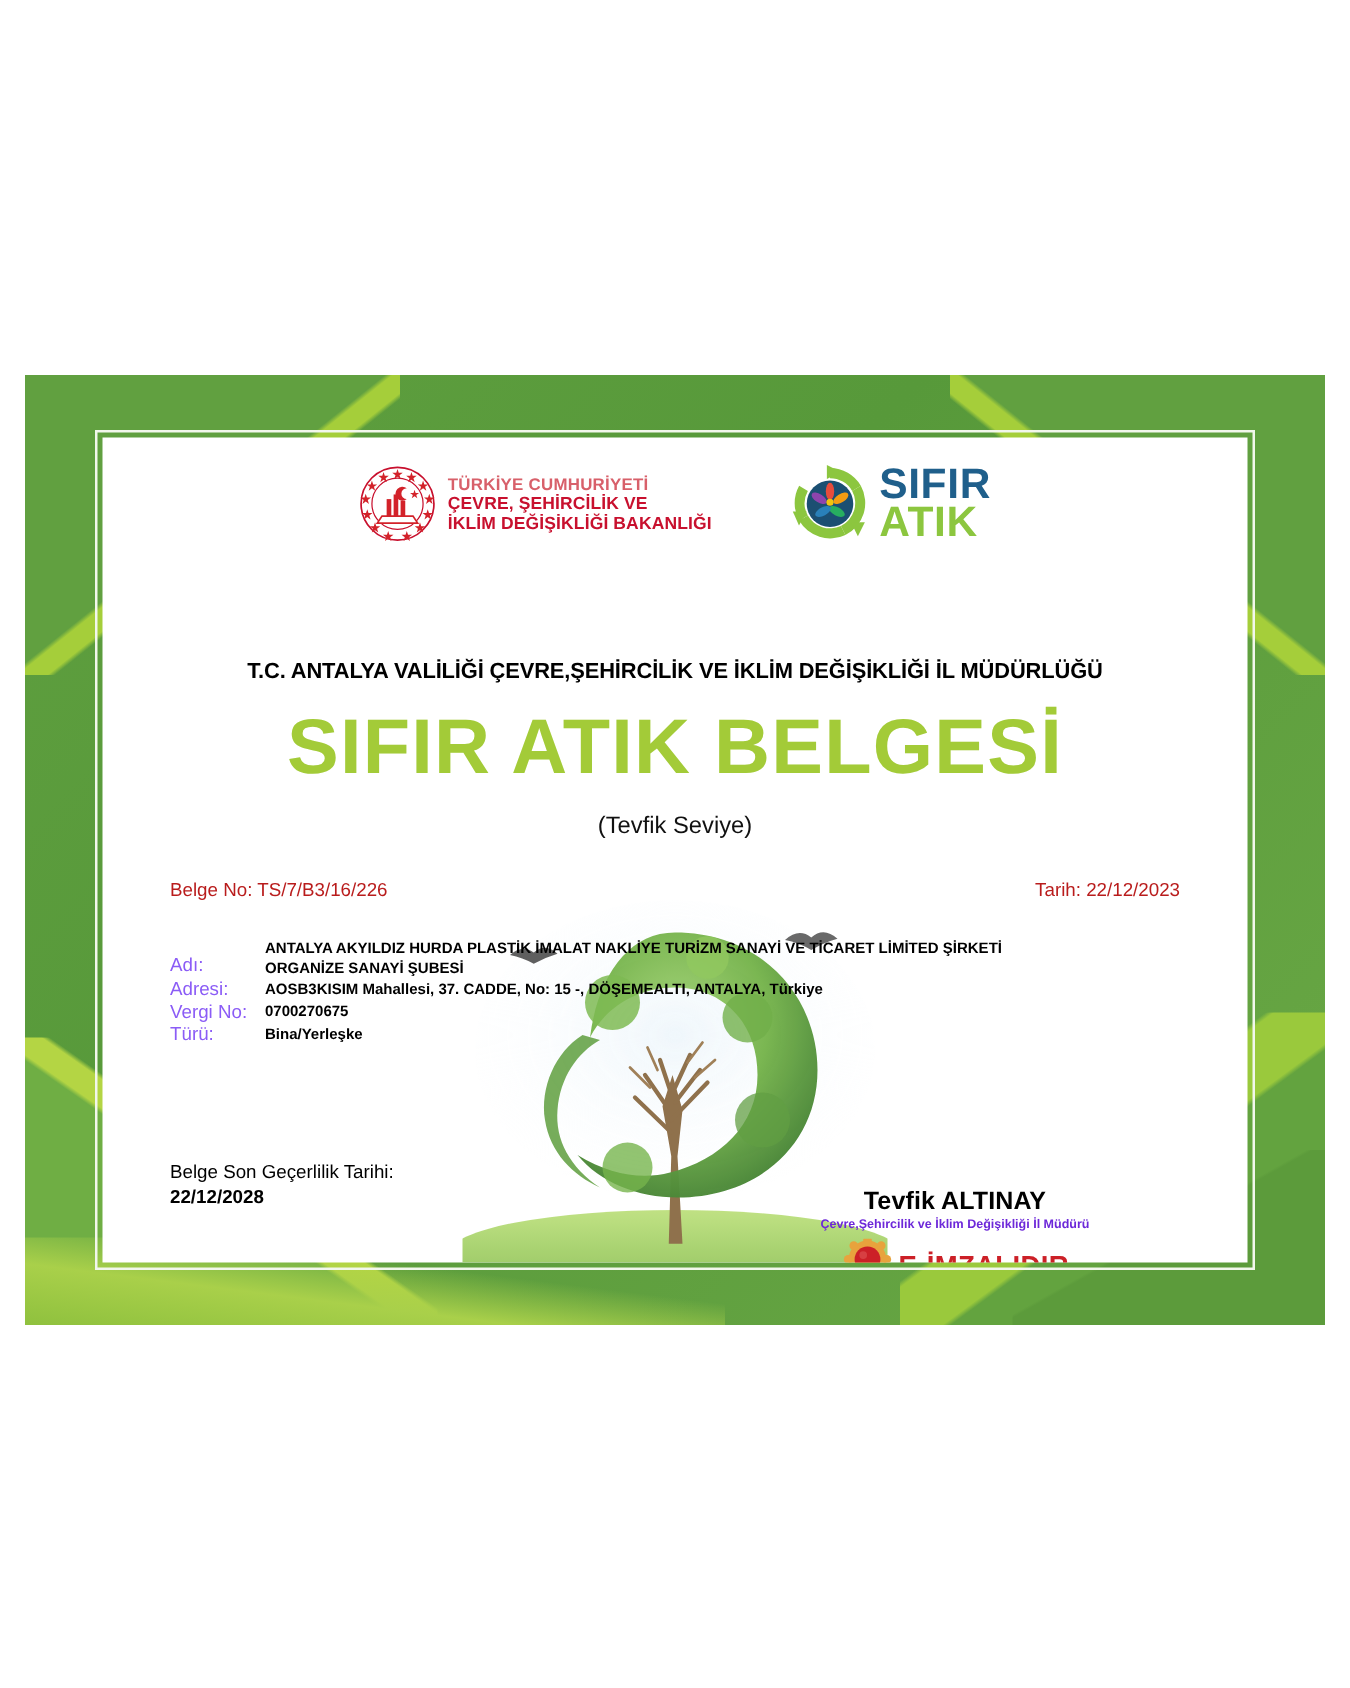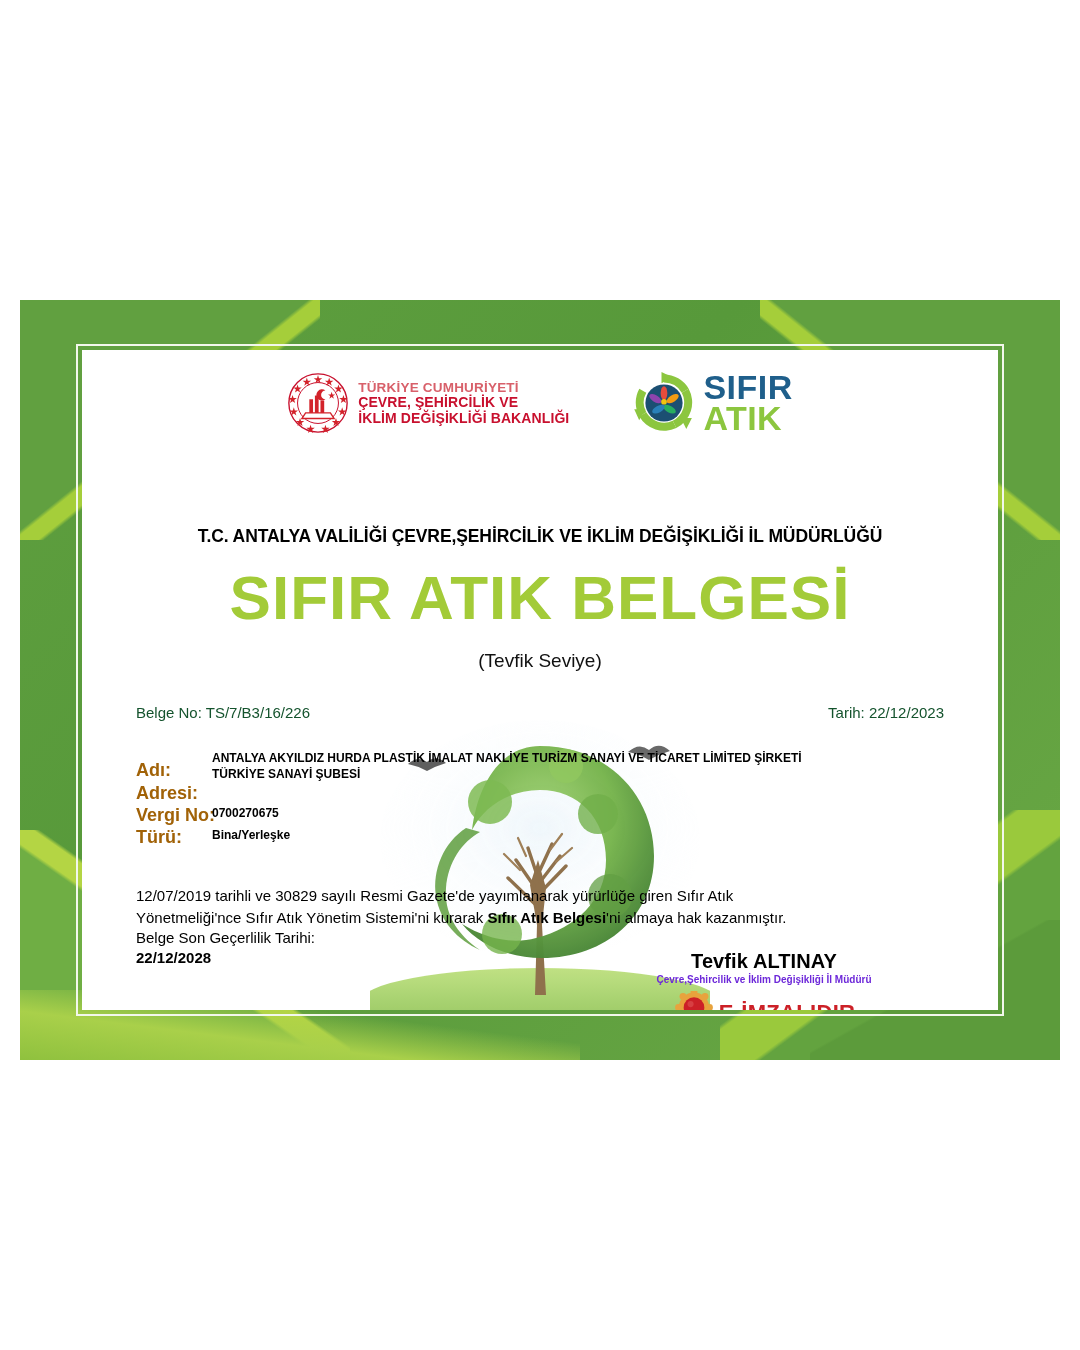--- a/index.html
+++ b/index.html
@@ -181,40 +181,40 @@
   }
 
   
   #meta-row {
     position: absolute;
     top: 354px;
     left: 54px; right: 54px;
     display: flex;
     justify-content: space-between;
     font-size: 15px;
-    color: #14532d;
+    color: #b91c1c;
     z-index: 4;
   }
 
   
   #details {
     position: absolute;
     top: 400px;
     left: 54px; right: 54px;
     z-index: 4;
   }
   .detail-row {
     display: flex;
     align-items: flex-start;
     margin-bottom: 1px;
   }
   .detail-label {
-    font-size: 18px;
-    font-weight: 700;
-    color: #a16207;
+    font-size: 15px;
+    font-weight: 400;
+    color: #8b5cf6;
     width: 76px;
     flex: 0 0 76px;
     white-space: nowrap;
   }
   .detail-value {
     font-size: 12px;
     font-weight: 700;
     color: #000;
     line-height: 1.35;
   }
@@ -414,37 +414,37 @@
     <div id="meta-row">
       <span>Belge No: TS/7/B3/16/226</span>
       <span>Tarih: 22/12/2023</span>
     </div>
 
     <div id="details">
       <div class="detail-row" id="row-name">
         <span class="detail-label">Adı:</span>
         <span class="detail-value">
           <span>ANTALYA AKYILDIZ HURDA PLASTİK İMALAT NAKLİYE TURİZM SANAYİ VE TİCARET LİMİTED ŞİRKETİ</span><br>
-          <span>TÜRKİYE SANAYİ ŞUBESİ</span>
+          <span>ORGANİZE SANAYİ ŞUBESİ</span>
         </span>
       </div>
       <div class="detail-row">
         <span class="detail-label">Adresi:</span>
+        <span class="detail-value">AOSB3KISIM Mahallesi, 37. CADDE, No: 15 -, DÖŞEMEALTI, ANTALYA, Türkiye</span>
       </div>
       <div class="detail-row">
         <span class="detail-label">Vergi No:</span>
         <span class="detail-value">0700270675</span>
       </div>
       <div class="detail-row">
         <span class="detail-label">Türü:</span>
         <span class="detail-value">Bina/Yerleşke</span>
       </div>
     </div>
 
-    <div id="body-text"><span>12/07/2019 tarihli ve 30829 sayılı Resmi Gazete'de yayımlanarak yürürlüğe giren Sıfır Atık Yönetmeliği'nce Sıfır Atık Yönetim Sistemi'ni kurarak </span><b>Sıfır Atık Belgesi</b><span>'ni almaya hak kazanmıştır.</span></div>
 
     <div id="signature">
       <div id="sign-name">Tevfik ALTINAY</div>
       <div id="sign-title">Çevre,Şehircilik ve İklim Değişikliği İl Müdürü</div>
       <div id="esign-row">
         <svg width="42" height="44" viewBox="0 0 60 64">
           <path d="M20 36 L12 62 L22 56 L28 62 L30 38 Z" fill="#d32f2f"></path>
           <path d="M40 36 L48 62 L38 56 L32 62 L30 38 Z" fill="#d32f2f"></path>
           <circle cx="30" cy="24" r="22" fill="#e8a33d"></circle>
           <g fill="#e8a33d">

